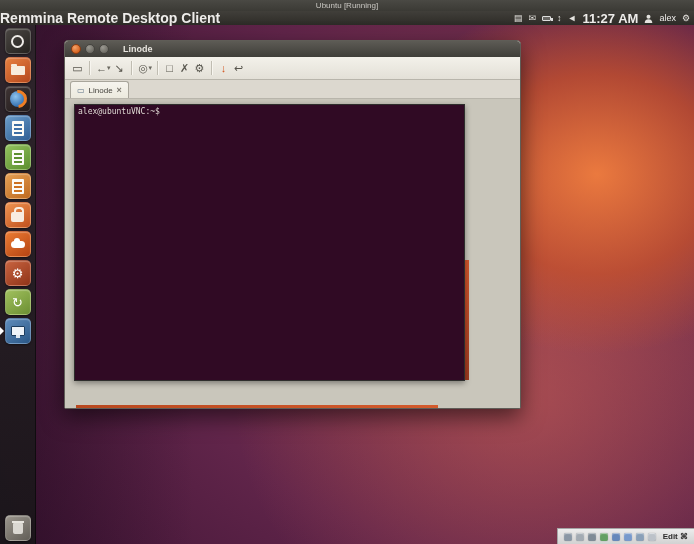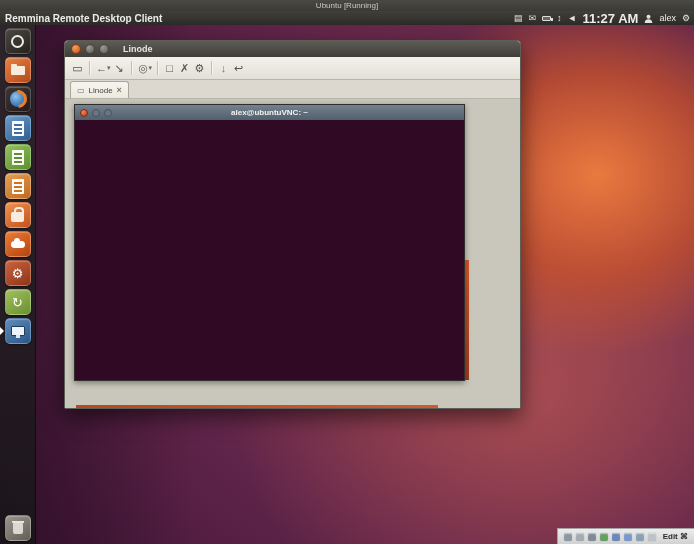--- a/index.html
+++ b/index.html
@@ -22,21 +22,21 @@
     color:#c9c7c2; font-size:8px; line-height:11px; text-align:center;
   }
 
   
   .panel {
     position:absolute; left:0; top:11px; width:694px; height:14px;
     background:linear-gradient(#413f3a,#2d2b27);
     display:flex; align-items:center; justify-content:space-between;
     color:#eeecea;
   }
-  .panel-app-title { font-size:10px; font-weight:bold; margin-left:5px; white-space:nowrap; }
+  .panel-app-title { font-size:14px; font-weight:bold; white-space:nowrap; }
   .panel-right { display:flex; align-items:center; gap:6px; margin-right:4px; }
   .p-ic { font-size:9px; color:#e5e3df; line-height:14px; }
   .battery { position:relative; width:9px; height:5px; border:1px solid #ddd; border-radius:1px; background:rgba(255,255,255,.25); }
   .battery::after { content:""; position:absolute; right:-3px; top:1px; width:2px; height:3px; background:#ddd; }
   .panel-clock { font-size:13px; font-weight:bold; }
   .panel-user { font-size:9px; }
   .avatar-svg { display:block; }
 
   
   .launcher {
@@ -289,25 +289,22 @@
       <span>Linode</span>
       <span class="tab-x">×</span>
     </div>
   </div>
 
   <div class="rw-content">
     <div class="strip-r"></div>
     <div class="strip-b"></div>
 
     <div class="term">
-      <div class="t-title">
-        <span class="t-dot t-close"></span>
-        <span class="t-dot t-min"></span>
-        <span class="t-dot t-max"></span>
-        <span>alex@ubuntuVNC: ~</span>
+      <div class="t-body">
+        <span>alex@ubuntuVNC:~$</span>
       </div>
     </div>
   </div>
 </div>
 
 <div class="vbox-status">
   <span class="si si1"></span>
   <span class="si si2"></span>
   <span class="si si3"></span>
   <span class="si si4"></span>

